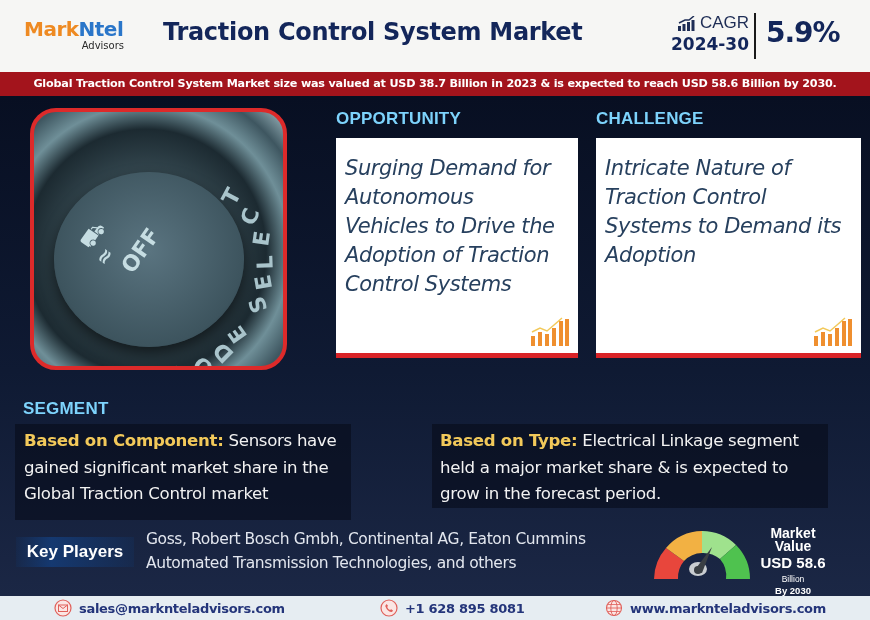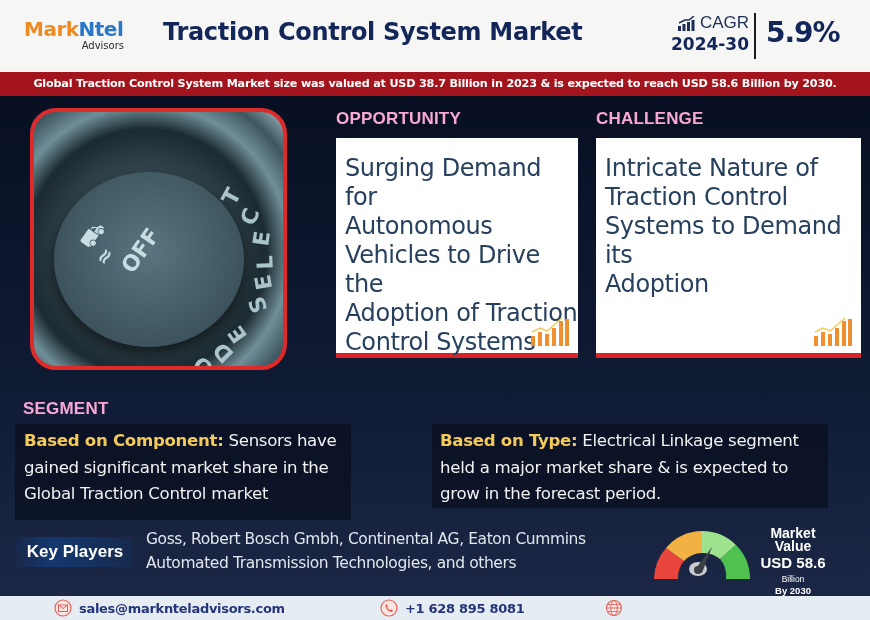--- a/index.html
+++ b/index.html
@@ -24,23 +24,23 @@
   .main { position: absolute; left: 0; top: 96px; width: 870px; height: 500px; background: linear-gradient(180deg, #080f22 0%, #0f1a33 55%, #1b2745 100%); }
 
   .photo { position: absolute; left: 30px; top: 108px; width: 257px; height: 262px; border: 4px solid #dd2a2a; border-radius: 26px; overflow: hidden; background: radial-gradient(ellipse at 45% 55%, #4e6672 0%, #34474f 40%, #1c2a31 62%, #6f8f98 74%, #3e5660 86%, #9fb9c0 100%); }
   .photo .knob { position: absolute; left: 20px; top: 60px; width: 190px; height: 175px; border-radius: 50%; background: radial-gradient(circle at 50% 45%, #5a7480 0%, #3d545e 70%, #1b262c 100%); box-shadow: 0 6px 14px rgba(0,0,0,0.6); }
   .photo .off-text { position: absolute; left: 82px; top: 126px; color: #c6dde2; font-family: "DejaVu Sans", sans-serif; font-weight: bold; font-size: 22px; transform: rotate(-55deg); }
   .photo .zz { position: absolute; left: 62px; top: 132px; color: #c6dde2; font-family: "DejaVu Sans", sans-serif; font-weight: bold; font-size: 20px; transform: rotate(-55deg); }
   .photo .car { position: absolute; left: 46px; top: 110px; color: #c6dde2; font-size: 22px; transform: rotate(-55deg); }
   .photo .ring-text { position: absolute; left: 120px; top: 70px; width: 170px; height: 200px; color: #a9c4cb; font-family: "DejaVu Sans", sans-serif; font-weight: bold; font-size: 22px; }
   .photo .ring-text span { position: absolute; }
 
-  .section-label { position: absolute; font-family: "Liberation Sans", sans-serif; font-weight: bold; font-size: 17px; color: #f9a8d4; letter-spacing: 0.2px; }
+  .section-label { position: absolute; font-family: "Liberation Sans", sans-serif; font-weight: bold; font-size: 17px; color: #7dd3fc; letter-spacing: 0.2px; }
   .card { position: absolute; background: #ffffff; border-bottom: 5px solid #d92327; }
-  .card-text { position: absolute; left: 9px; top: 16px; font-family: "DejaVu Sans", sans-serif; font-size: 24px; line-height: 29px; color: #27405e; letter-spacing: -0.4px; }
+  .card-text { position: absolute; left: 9px; top: 16px; font-family: "DejaVu Sans", sans-serif; font-size: 21px; line-height: 29px; color: #27405e; letter-spacing: -0.4px; font-style: italic; }
   .card-chart { position: absolute; right: 8px; bottom: 6px; }
 
   .seg-box { position: absolute; background: rgba(6,10,22,0.55); }
   .seg-text { font-family: "DejaVu Sans", sans-serif; font-size: 16.6px; line-height: 26.5px; color: #f2f2f2; letter-spacing: -0.3px; }
   .seg-key { color: #f2c95a; font-weight: bold; }
 
   .kp-label { position: absolute; left: 16px; top: 537px; width: 118px; height: 30px; background: linear-gradient(90deg, rgba(20,48,92,0.3), rgba(20,60,120,0.85) 30%, rgba(20,48,92,0.4)); color: #fff; font-weight: bold; font-size: 17px; line-height: 30px; text-align: center; }
   .kp-text { position: absolute; left: 146px; top: 527px; font-family: "DejaVu Sans", sans-serif; font-size: 15.5px; line-height: 24px; color: #e2e6ee; letter-spacing: -0.4px; }
 
   .gauge { position: absolute; left: 650px; top: 523px; }
@@ -198,14 +198,15 @@
     <span>+1 628 895 8081</span>
   </div>
   <div class="f-item" style="left:605px;">
     <svg width="18" height="18" viewBox="0 0 18 18">
       <circle cx="9" cy="9" r="7.5" fill="#fbe6e4" stroke="#e0605a" stroke-width="1.1"></circle>
       <ellipse cx="9" cy="9" rx="3.2" ry="7.5" fill="none" stroke="#e0605a" stroke-width="0.9"></ellipse>
       <line x1="1.5" y1="9" x2="16.5" y2="9" stroke="#e0605a" stroke-width="0.9"></line>
       <line x1="3" y1="5.5" x2="15" y2="5.5" stroke="#e0605a" stroke-width="0.8"></line>
       <line x1="3" y1="12.5" x2="15" y2="12.5" stroke="#e0605a" stroke-width="0.8"></line>
     </svg>
+    <span>www.marknteladvisors.com</span>
   </div>
 </div>
 
 </body></html>

